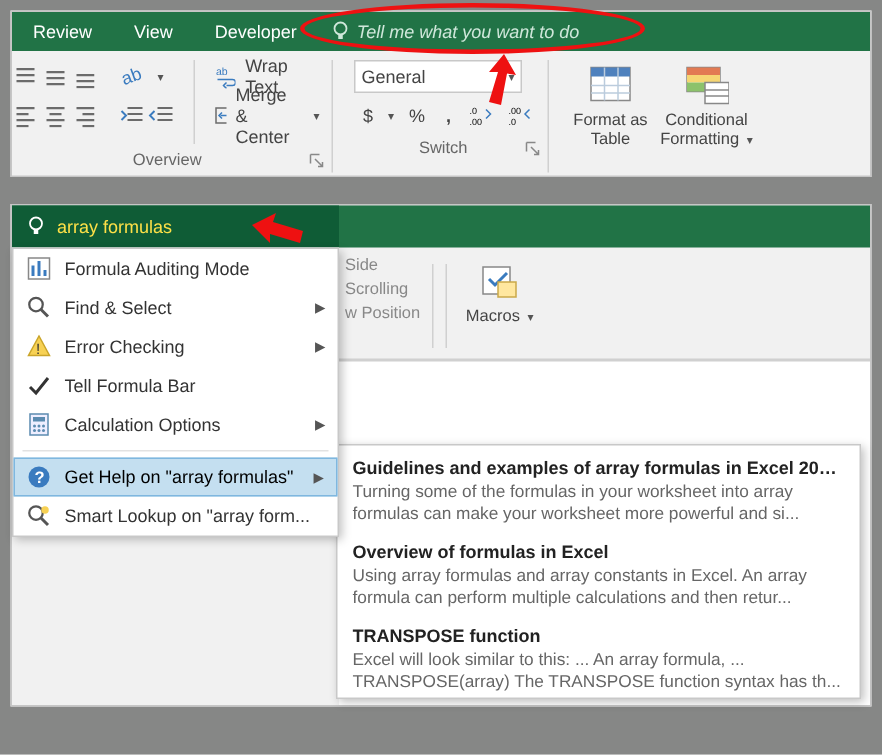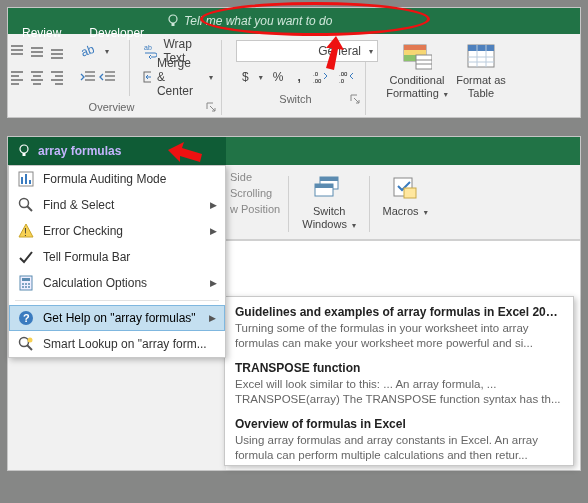--- a/index.html
+++ b/index.html
@@ -21,21 +21,21 @@
     position: relative;
   }
   .tabs-row {
     display: flex;
     background: #217346;
     height: 26px;
     align-items: stretch;
     color: #fff;
   }
   .tab {
-    padding: 12px 14px;
+    padding: 0 14px;
     line-height: 26px;
     font-size: 12px;
     cursor: pointer;
   }
   .tellme {
     display: flex;
     align-items: center;
     padding: 0 18px 0 10px;
     gap: 6px;
     font-style: italic;
@@ -90,21 +90,21 @@
     background:#f1f1f1;
     border:1px solid #c6c6c6;
     margin:18px 7px 7px 7px;
     position:relative;
   }
   .search-row {
     background:#217346; height:28px; display:flex; align-items:stretch;
   }
   .search-box {
     display:flex; align-items:center; gap:8px;
-    background:#0f5c36; color:#c4b5fd; width:218px; padding:0 10px;font-weight:bold;
+    background:#0f5c36; color:#fde047; width:218px; padding:0 10px;
   }
   .menu-panel {
     position:absolute; left:0; top:28px; width:218px;
     background:#fff; border:1px solid #c8c8c8;
     box-shadow:2px 2px 6px rgba(0,0,0,0.25);
     z-index:5;
   }
   .menu-item {
     display:flex; align-items:center; height:26px; padding:0 8px 0 8px;
     gap:8px; font-size:12px; color:#333; position:relative;
@@ -137,20 +137,21 @@
 
 <div class="panel-top">
 
   <div class="red-ellipse"></div>
   <svg class="arrow" style="left:306px; top:28px;" width="30" height="34">
     <polygon points="22,0 30,14 24,13 20,34 12,32 18,12 12,12" fill="#e11"></polygon>
   </svg>
 
   <div class="tabs-row">
     <div class="tab">Review</div>
+    <div class="tab">View</div>
     <div class="tab">Developer</div>
     <div class="tellme">
       <svg class="bulb" viewBox="0 0 10 14">
         <circle cx="5" cy="5" r="4" fill="none" stroke="#cfe7da" stroke-width="1.2"></circle>
         <rect x="3.5" y="9" width="3" height="3" fill="#cfe7da"></rect>
       </svg>
       <span>Tell me what you want to do</span>
     </div>
   </div>
 
@@ -242,21 +243,21 @@
         <span class="dlg-launcher" style="right:-6px; bottom:2px;">
           <svg width="10" height="10">
               <path d="M1 1h6M1 1v6M4 4l5 5M9 6v3h-3" stroke="#888" fill="none"></path>
             </svg>
         </span>
       </div>
     </div>
 
     <div class="group" style="width:130px;">
       <div class="group-rows" style="width:100%;">
-        <div class="group-row" style="border:1px solid #c8c8c8; background:#fff; width:142px; justify-content:flex-end; padding:0 4px;">
+        <div class="group-row" style="border:1px solid #c8c8c8; background:#fff; width:112px; justify-content:space-between; padding:0 4px;">
           <span>General</span>
           <span class="dd">▾</span>
         </div>
         <div class="group-row">
           <span style="padding:0 2px;">$</span>
             <span class="dd">▾</span>
           <span style="padding:0 4px;">%</span>
           <span style="padding:0 4px; font-weight:bold;">,</span>
           <span style="font-size:9px; padding:0 2px;">
             <svg width="16" height="14">
@@ -278,47 +279,47 @@
         <span>Switch</span>
         <span class="dlg-launcher" style="right:-6px; bottom:2px;">
           <svg width="10" height="10">
               <path d="M1 1h6M1 1v6M4 4l5 5M9 6v3h-3" stroke="#888" fill="none"></path>
             </svg>
         </span>
       </div>
     </div>
 
     <div style="display:flex;">
+      <div class="big-btn" style="width:54px;">
+        <div class="big-icon">
+          <svg width="28" height="26">
+            <rect x="1" y="1" width="26" height="22" fill="#fff" stroke="#888"></rect>
+            <rect x="1" y="1" width="26" height="6" fill="#4f81bd"></rect>
+            <line x1="1" y1="13" x2="27" y2="13" stroke="#bcd"></line>
+              <line x1="1" y1="18" x2="27" y2="18" stroke="#bcd"></line>
+            <line x1="10" y1="1" x2="10" y2="23" stroke="#bcd"></line>
+              <line x1="19" y1="1" x2="19" y2="23" stroke="#bcd"></line>
+          </svg>
+        </div>
+        <div><span>Format as Table</span></div>
+      </div>
       <div class="big-btn">
         <div class="big-icon">
           <svg width="30" height="28">
             <rect x="2" y="2" width="22" height="16" fill="#fff" stroke="#888"></rect>
             <rect x="2" y="2" width="22" height="5" fill="#e27a53"></rect>
             <rect x="2" y="7" width="22" height="5" fill="#f6d673"></rect>
             <rect x="2" y="12" width="22" height="6" fill="#8cc26b"></rect>
             <rect x="14" y="12" width="16" height="14" fill="#fff" stroke="#888"></rect>
             <line x1="14" y1="17" x2="30" y2="17" stroke="#888"></line>
             <line x1="14" y1="21" x2="30" y2="21" stroke="#888"></line>
           </svg>
         </div>
         <div><span>Conditional Formatting</span> <span class="dd">▾</span></div>
       </div>
-      <div class="big-btn" style="width:54px;">
-        <div class="big-icon">
-          <svg width="28" height="26">
-            <rect x="1" y="1" width="26" height="22" fill="#fff" stroke="#888"></rect>
-            <rect x="1" y="1" width="26" height="6" fill="#4f81bd"></rect>
-            <line x1="1" y1="13" x2="27" y2="13" stroke="#bcd"></line>
-              <line x1="1" y1="18" x2="27" y2="18" stroke="#bcd"></line>
-            <line x1="10" y1="1" x2="10" y2="23" stroke="#bcd"></line>
-              <line x1="19" y1="1" x2="19" y2="23" stroke="#bcd"></line>
-          </svg>
-        </div>
-        <div><span>Format as Table</span></div>
-      </div>
     </div>
 
   </div>
 </div>
 
 <div class="panel-bottom">
 
   <svg class="arrow" style="left:160px; top:1px;" width="34" height="26">
     <polygon points="0,12 16,4 14,10 34,16 32,24 12,18 12,24" fill="#e11"></polygon>
   </svg>
@@ -336,31 +337,20 @@
     </div>
   </div>
 
   <div class="under-ribbon">
     <div class="group-rows" style="align-items:flex-start;">
       <div class="under-label">Side</div>
       <div class="under-label">Scrolling</div>
       <div class="under-label">w Position</div>
     </div>
     <div class="sep"></div>
-    <div class="big-btn" style="width:64px;">
-      <div class="big-icon">
-        <svg width="30" height="24">
-          <rect x="6" y="1" width="18" height="12" fill="#fff" stroke="#5b8bb0"></rect>
-            <rect x="6" y="1" width="18" height="4" fill="#5b8bb0"></rect>
-          <rect x="1" y="8" width="18" height="12" fill="#fff" stroke="#5b8bb0"></rect>
-            <rect x="1" y="8" width="18" height="4" fill="#5b8bb0"></rect>
-        </svg>
-      </div>
-      <div><span>Switch Windows</span> <span class="dd">▾</span></div>
-    </div>
     <div class="sep"></div>
     <div class="big-btn" style="width:54px;text-align:center;">
       <div class="big-icon">
         <svg width="26" height="24">
           <rect x="2" y="2" width="18" height="18" fill="#fff" stroke="#888"></rect>
           <polyline points="6,10 10,14 18,6" fill="none" stroke="#3a7bbf" stroke-width="2"></polyline>
           <rect x="12" y="12" width="12" height="10" fill="#ffe79f" stroke="#caa94a"></rect>
         </svg>
       </div>
       <div><span>Macros</span> <span class="dd">▾</span></div>
@@ -445,22 +435,22 @@
       <span class="mi-label">Smart Lookup on "array form...</span>
     </div>
   </div>
 
   <div class="submenu-panel">
     <div class="help-item">
       <div class="help-title">Guidelines and examples of array formulas in Excel 2016 ...</div>
       <div class="help-desc">Turning some of the formulas in your worksheet into array formulas can make your worksheet more powerful and si...</div>
     </div>
     <div class="help-item">
+      <div class="help-title">Overview of formulas in Excel</div>
+      <div class="help-desc">Using array formulas and array constants in Excel. An array formula can perform multiple calculations and then retur...</div>
+    </div>
+    <div class="help-item">
       <div class="help-title">TRANSPOSE function</div>
       <div class="help-desc">Excel will look similar to this: ... An array formula, ... TRANSPOSE(array) The TRANSPOSE function syntax has th...</div>
     </div>
-    <div class="help-item">
-      <div class="help-title">Overview of formulas in Excel</div>
-      <div class="help-desc">Using array formulas and array constants in Excel. An array formula can perform multiple calculations and then retur...</div>
-    </div>
   </div>
 
 </div>
 
 </body></html>

